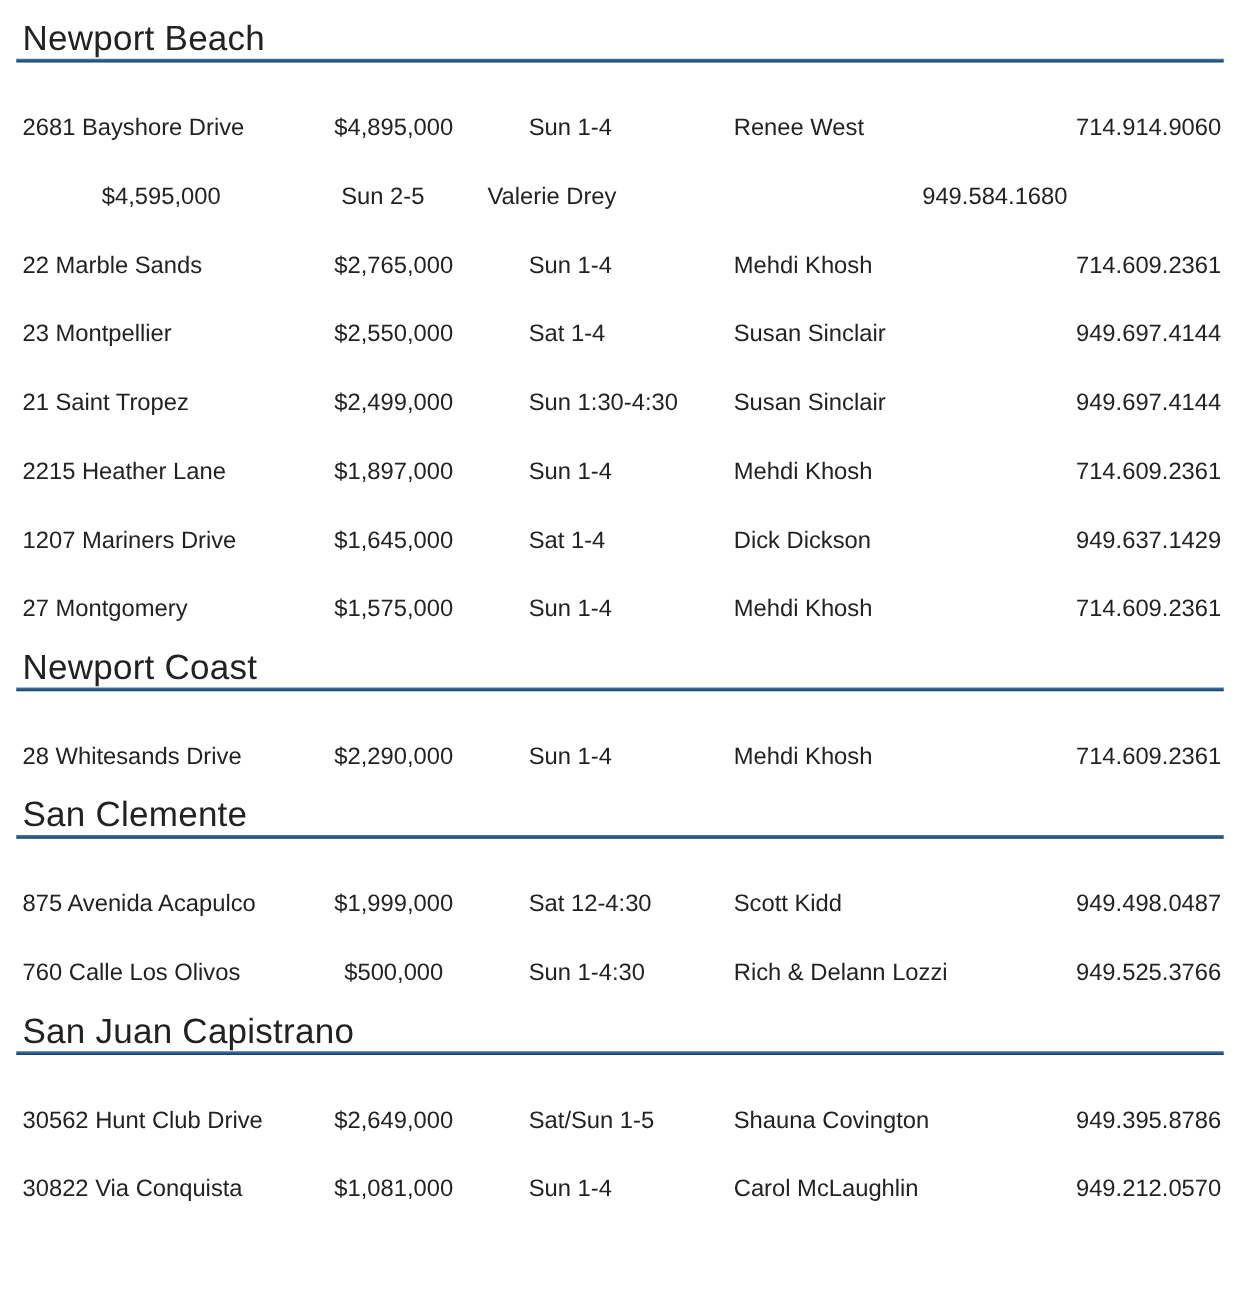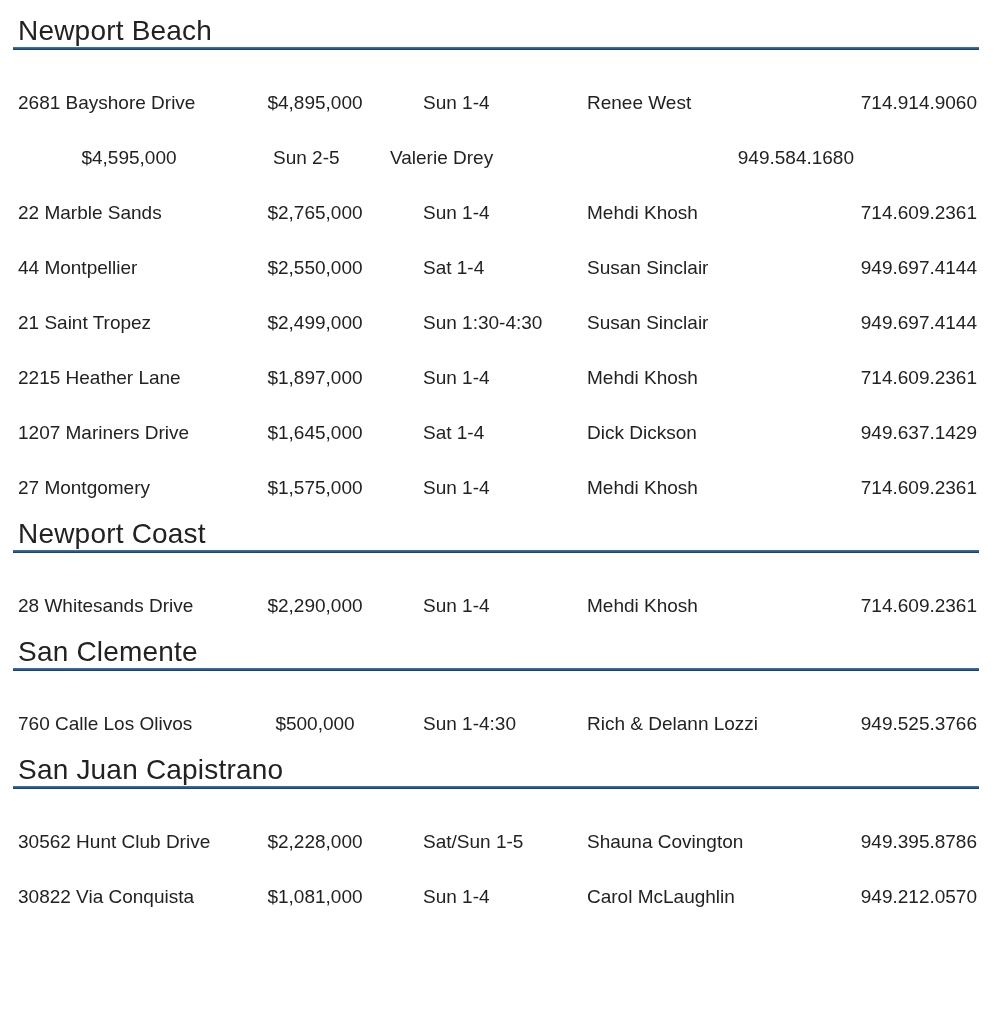--- a/index.html
+++ b/index.html
@@ -73,21 +73,21 @@
 
   <div class="listing-row">
     <span class="cell address">22 Marble Sands</span>
     <span class="cell price">$2,765,000</span>
     <span class="cell time">Sun 1-4</span>
     <span class="cell agent">Mehdi Khosh</span>
     <span class="cell phone">714.609.2361</span>
   </div>
 
   <div class="listing-row">
-    <span class="cell address">44 Montpellier</span>
+    <span class="cell address">23 Montpellier</span>
     <span class="cell price">$2,550,000</span>
     <span class="cell time">Sat 1-4</span>
     <span class="cell agent">Susan Sinclair</span>
     <span class="cell phone">949.697.4144</span>
   </div>
 
   <div class="listing-row">
     <span class="cell address">21 Saint Tropez</span>
     <span class="cell price">$2,499,000</span>
     <span class="cell time">Sun 1:30-4:30</span>
@@ -134,39 +134,46 @@
     <span class="cell phone">714.609.2361</span>
   </div>
 </div>
   </section>
 
   <section class="city-section">
     <h2 class="city-heading">
       <span class="city-name">San Clemente</span>
     </h2>
     <div class="rows">
+  <div class="listing-row">
+    <span class="cell address">875 Avenida Acapulco</span>
+    <span class="cell price">$1,999,000</span>
+    <span class="cell time">Sat 12-4:30</span>
+    <span class="cell agent">Scott Kidd</span>
+    <span class="cell phone">949.498.0487</span>
+  </div>
 
   <div class="listing-row">
     <span class="cell address">760 Calle Los Olivos</span>
     <span class="cell price">$500,000</span>
     <span class="cell time">Sun 1-4:30</span>
     <span class="cell agent">Rich &amp; Delann Lozzi</span>
     <span class="cell phone">949.525.3766</span>
   </div>
 </div>
   </section>
 
   <section class="city-section">
     <h2 class="city-heading">
       <span class="city-name">San Juan Capistrano</span>
     </h2>
     <div class="rows">
   <div class="listing-row">
     <span class="cell address">30562 Hunt Club Drive</span>
-    <span class="cell price">$2,228,000</span>
+    <span class="cell price">$2,649,000</span>
     <span class="cell time">Sat/Sun 1-5</span>
     <span class="cell agent">Shauna Covington</span>
     <span class="cell phone">949.395.8786</span>
   </div>
 
   <div class="listing-row">
     <span class="cell address">30822 Via Conquista</span>
     <span class="cell price">$1,081,000</span>
     <span class="cell time">Sun 1-4</span>
     <span class="cell agent">Carol McLaughlin</span>

